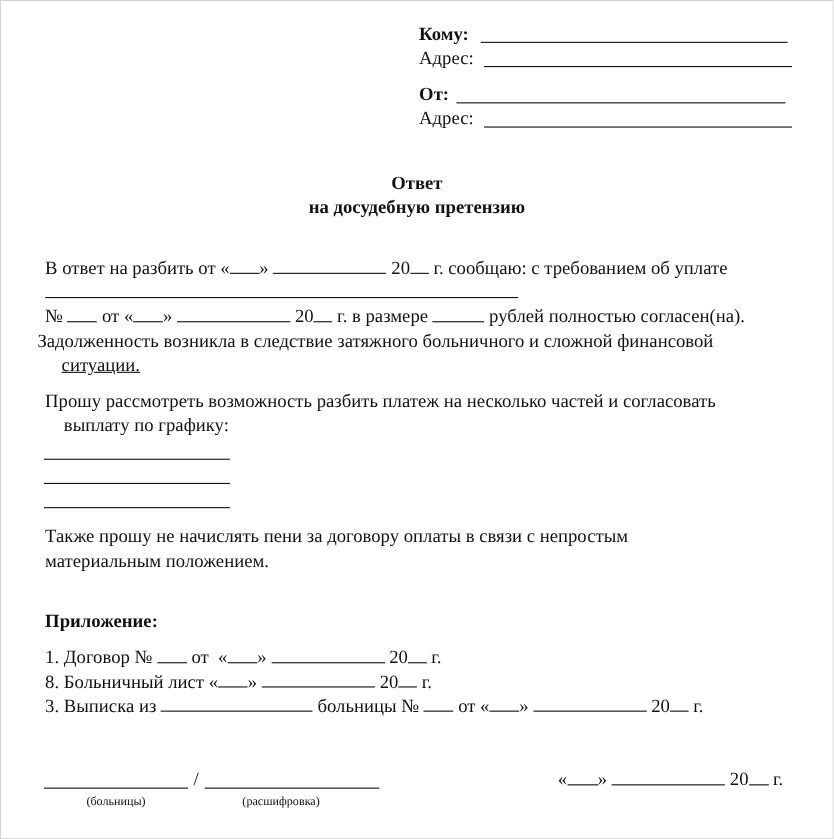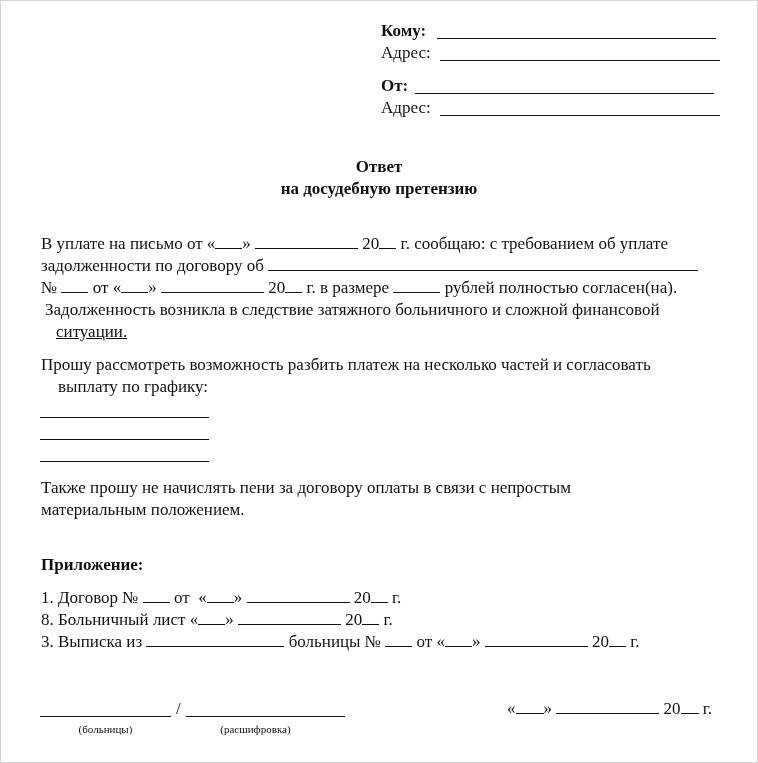--- a/index.html
+++ b/index.html
@@ -30,27 +30,27 @@
 <div class="line" style="left:440px;top:60px;width:280px;"></div>
 
 <div class="abs b" style="left:381px;top:75px;">От:</div>
 <div class="line" style="left:415px;top:93px;width:299px;"></div>
 <div class="abs" style="left:381px;top:97px;">Адрес:</div>
 <div class="line" style="left:440px;top:115px;width:280px;"></div>
 
 <div class="abs b center" style="left:0;width:758px;top:156px;">Ответ</div>
 <div class="abs b center" style="left:0;width:758px;top:178px;">на досудебную претензию</div>
 
-<div class="abs" style="left:41px;top:233px;"><span>В уплате на письмо от «</span><span class="uline" style="width:27px"></span><span>» </span><span class="uline" style="width:103px"></span><span> 20</span><span class="uline" style="width:17px"></span><span> г. сообщаю: с требованием об уплате</span></div>
+<div class="abs" style="left:41px;top:233px;"><span>В ответ на разбить от «</span><span class="uline" style="width:27px"></span><span>» </span><span class="uline" style="width:103px"></span><span> 20</span><span class="uline" style="width:17px"></span><span> г. сообщаю: с требованием об уплате</span></div>
 
-<div class="abs" style="left:41px;top:255px;"><span>задолженности по договору об </span><span class="uline" style="width:430px"></span></div>
+<div class="abs" style="left:41px;top:255px;"><span class="uline" style="width:430px"></span></div>
 
 <div class="abs" style="left:41px;top:277px;"><span>№ </span><span class="uline" style="width:27px"></span><span> от «</span><span class="uline" style="width:27px"></span><span>» </span><span class="uline" style="width:103px"></span><span> 20</span><span class="uline" style="width:17px"></span><span> г. в размере </span><span class="uline" style="width:47px"></span><span> рублей полностью согласен(на).</span></div>
 
-<div class="abs" style="left:45px;top:299px;">Задолженность возникла в следствие затяжного больничного и сложной финансовой</div>
+<div class="abs" style="left:34px;top:299px;">Задолженность возникла в следствие затяжного больничного и сложной финансовой</div>
 <div class="abs" style="left:56px;top:321px;text-decoration:underline;">ситуации.</div>
 
 <div class="abs" style="left:41px;top:354px;">Прошу рассмотреть возможность разбить платеж на несколько частей и согласовать</div>
 <div class="abs" style="left:58px;top:376px;">выплату по графику:</div>
 <div class="line" style="left:40px;top:417px;width:169px;"></div>
 <div class="line" style="left:40px;top:439px;width:169px;"></div>
 <div class="line" style="left:40px;top:461px;width:169px;"></div>
 
 <div class="abs" style="left:41px;top:477px;">Также прошу не начислять пени за договору оплаты в связи с непростым</div>
 <div class="abs" style="left:41px;top:499px;">материальным положением.</div>

